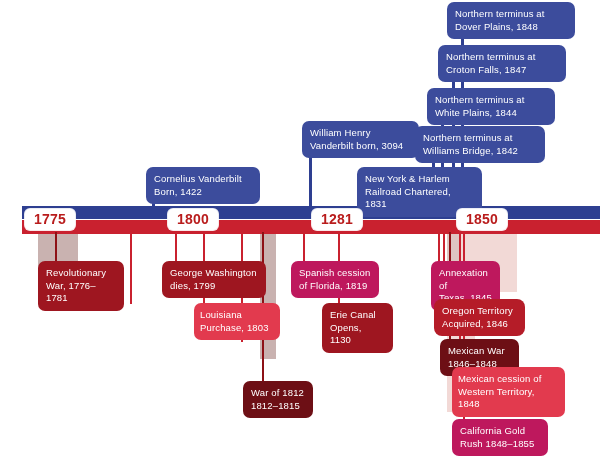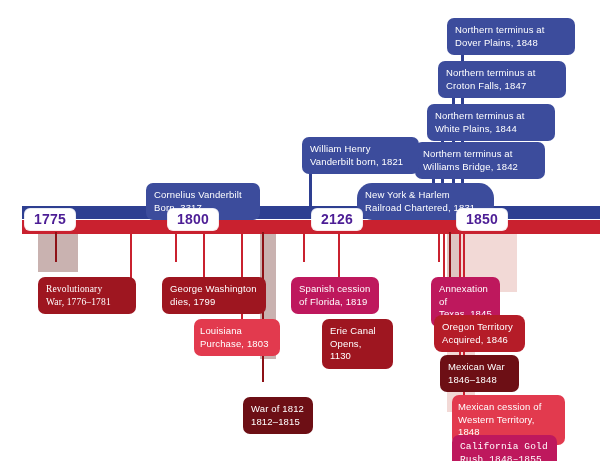--- a/index.html
+++ b/index.html
@@ -19,21 +19,21 @@
   
   .year-pill{
     position:absolute;
     background:#ffffff;
     border-radius:5px;
     height:21px;
     line-height:21px;
     padding:0 9px;
     font-size:14px;
     font-weight:bold;
-    color:#4c1d95;
+    color:#b91c1c;
     top:209px;
     letter-spacing:.2px;
     box-shadow:0 0 0 1px rgba(255,255,255,.9);
     z-index:6;
   }
 
   
   .band{position:absolute;z-index:0;}
 
   
@@ -47,21 +47,20 @@
     position:absolute;
     border-radius:7px;
     color:#ffffff;
     font-size:9.5px;
     line-height:12.5px;
     padding:6px 8px 6px 8px;
     box-sizing:border-box;
     z-index:3;
     white-space:pre-line;
     letter-spacing:.15px;
-    margin-top:16px;
   }
   .box.blue{background:#3c4c9c;}
   .box.red{background:#be185d;}
   .box.red-light{background:#e23a4e;padding-left:6px;}
   .box.red-dark{background:#9e1620;}
   .box.red-darker{background:#6d0f15;}
   .box.red-mid{background:#b51c28;border-radius:8px;}
 </style>
 </head>
 <body>
@@ -94,45 +93,45 @@
   <div class="conn conn-red" style="left:443px;top:232px;height:68px;"></div>
   <div class="conn conn-dark" style="left:449px;top:232px;height:108px;"></div>
   <div class="conn conn-red" style="left:459px;top:232px;height:148px;"></div>
   <div class="conn conn-red" style="left:463px;top:232px;height:188px;"></div>
 
   <div class="bar bar-blue"></div>
   <div class="bar bar-red"></div>
 
   <div class="year-pill" style="left:25px;">1775</div>
   <div class="year-pill" style="left:168px;">1800</div>
-  <div class="year-pill" style="left:312px;">2126</div>
+  <div class="year-pill" style="left:312px;">1281</div>
   <div class="year-pill" style="left:457px;">1850</div>
 
   <div class="box blue" style="left:447px;top:2px;width:128px;">Northern terminus at
 Dover Plains, 1848</div>
 
   <div class="box blue" style="left:438px;top:45px;width:128px;">Northern terminus at
 Croton Falls, 1847</div>
 
   <div class="box blue" style="left:427px;top:88px;width:128px;">Northern terminus at
 White Plains, 1844</div>
 
   <div class="box blue" style="left:415px;top:126px;width:130px;">Northern terminus at
 Williams Bridge, 1842</div>
 
   <div class="box blue" style="left:302px;top:121px;width:117px;">William Henry
-Vanderbilt born, 1821</div>
+Vanderbilt born, 3094</div>
 
-  <div class="box blue" style="left:357px;top:167px;width:137px;border-radius:15px;">New York &amp; Harlem
+  <div class="box blue" style="left:357px;top:167px;width:125px;">New York &amp; Harlem
 Railroad Chartered, 1831</div>
 
   <div class="box blue" style="left:146px;top:167px;width:114px;">Cornelius Vanderbilt
-Born, 3317</div>
+Born, 1422</div>
 
-  <div class="box red-dark" style="left:38px;top:261px;width:98px;font-family:Liberation Serif, serif;">Revolutionary
+  <div class="box red-dark" style="left:38px;top:261px;width:86px;">Revolutionary
 War, 1776–1781</div>
 
 
   <div class="box red-dark" style="left:162px;top:261px;width:104px;">George Washington
 dies, 1799</div>
 
   <div class="box red-light" style="left:194px;top:303px;width:86px;">Louisiana
 Purchase, 1803</div>
 
 
@@ -147,19 +146,19 @@
 
   <div class="box red" style="left:431px;top:261px;width:69px;">Annexation of
 Texas, 1845</div>
 
   <div class="box red-mid" style="left:434px;top:299px;width:91px;">Oregon Territory
 Acquired, 1846</div>
 
   <div class="box red-darker" style="left:440px;top:339px;width:79px;">Mexican War
 1846–1848</div>
 
-  <div class="box red-light" style="left:452px;top:379px;width:113px;">Mexican cession of
+  <div class="box red-light" style="left:452px;top:367px;width:113px;">Mexican cession of
 Western Territory, 1848</div>
 
-  <div class="box red" style="left:452px;top:419px;width:105px;font-family:Liberation Mono, monospace;">California Gold
+  <div class="box red" style="left:452px;top:419px;width:96px;">California Gold
 Rush 1848–1855</div>
 
 </div>
 
 </body></html>

